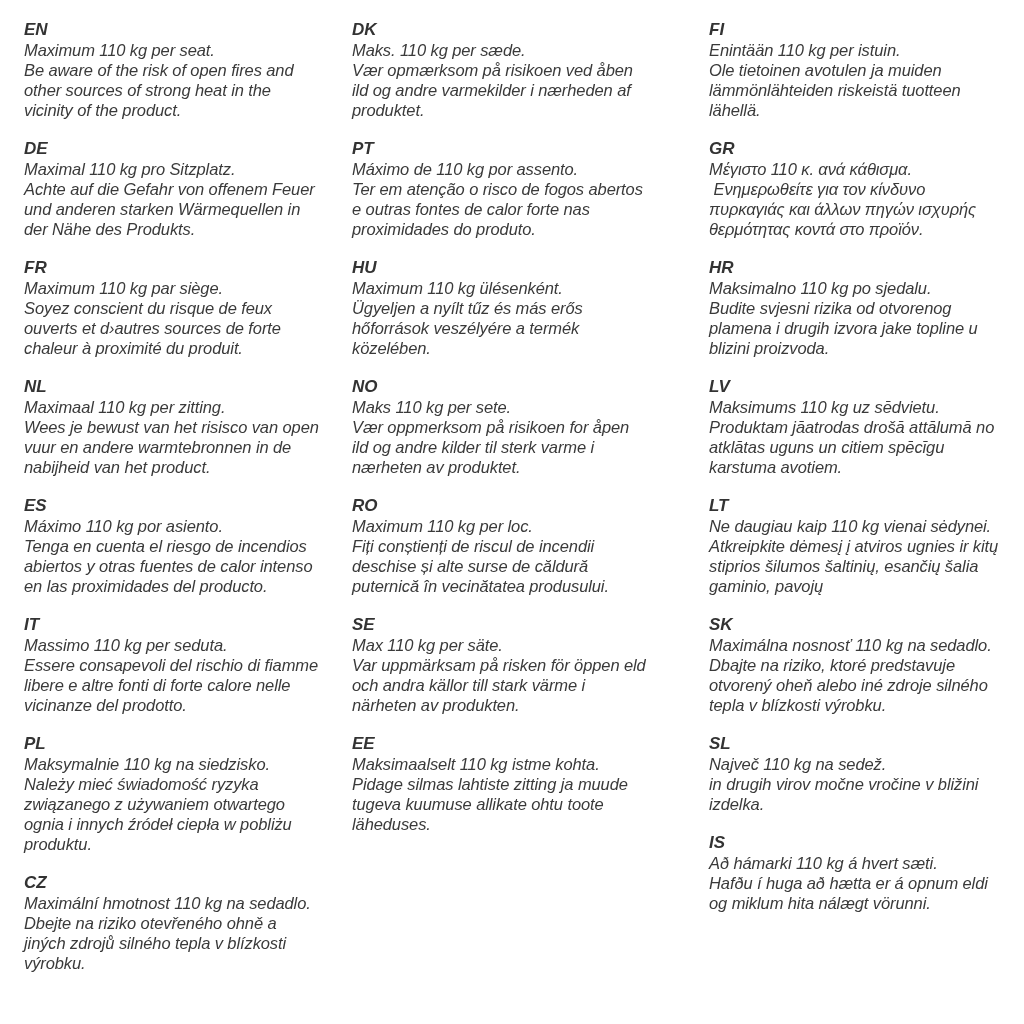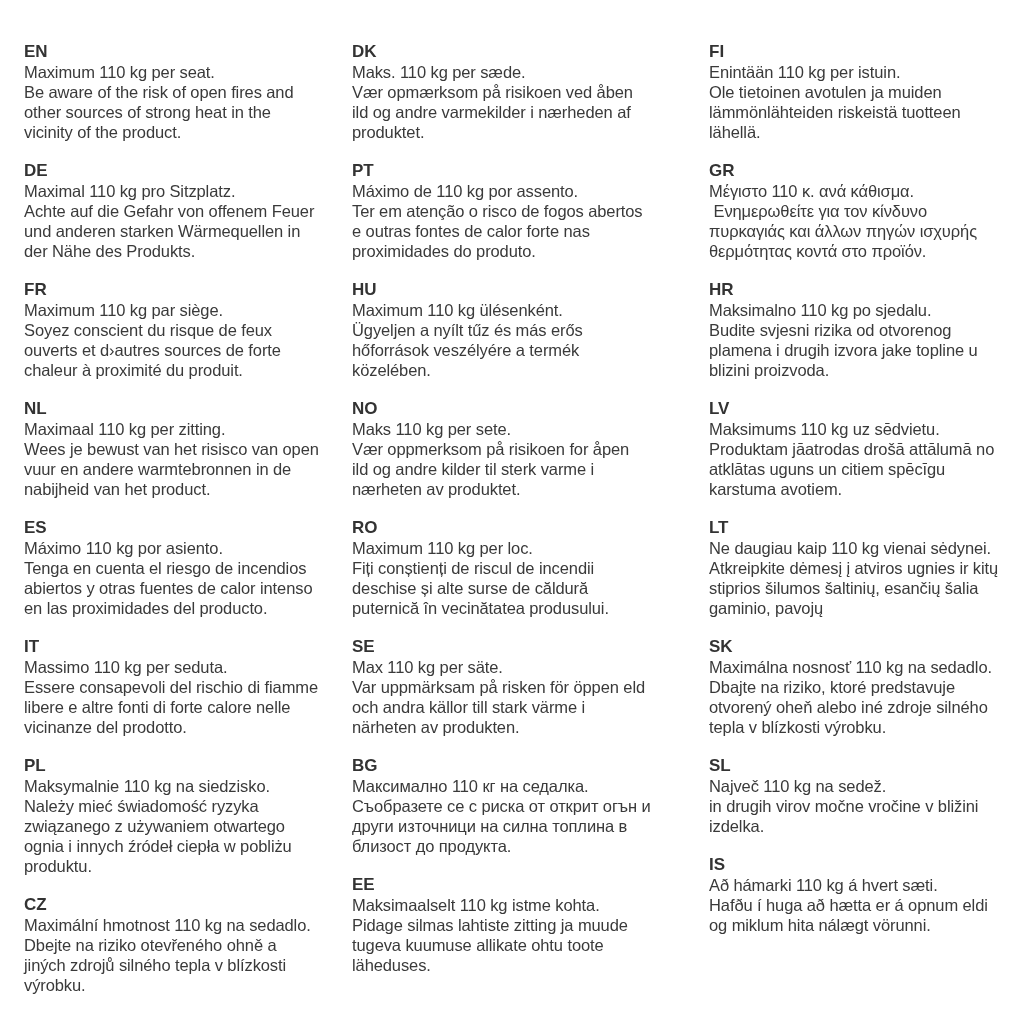--- a/index.html
+++ b/index.html
@@ -11,22 +11,23 @@
     position: relative;
     width: 1024px;
     height: 1024px;
     background: #ffffff;
     font-family: "Liberation Sans", sans-serif;
     color: #3a3a3a;
     overflow: hidden;
   }
   .col {
     position: absolute;
-    top: 42px;
+    top: 20px;
     width: 332px;
+    font-style: italic;
   }
   .col-0 { left: 24px; }
   .col-1 { left: 352px; }
   .col-2 { left: 681px; margin-left: 28px; }
   .lang-section {
     margin: 0 0 19px 0;
   }
   .lang-code {
     font-size: 17px;
     line-height: 20px;
@@ -141,27 +142,20 @@
         <div class="warning-line">puternică în vecinătatea produsului.</div>
       </section>
       <section class="lang-section">
         <div class="lang-code">SE</div>
         <div class="warning-line">Max 110 kg per säte.</div>
         <div class="warning-line">Var uppmärksam på risken för öppen eld</div>
         <div class="warning-line">och andra källor till stark värme i</div>
         <div class="warning-line">närheten av produkten.</div>
       </section>
       <section class="lang-section">
-        <div class="lang-code">BG</div>
-        <div class="warning-line">Максимално 110 кг на седалка.</div>
-        <div class="warning-line">Съобразете се с риска от открит огън и</div>
-        <div class="warning-line">други източници на силна топлина в</div>
-        <div class="warning-line">близост до продукта.</div>
-      </section>
-      <section class="lang-section">
         <div class="lang-code">EE</div>
         <div class="warning-line">Maksimaalselt 110 kg istme kohta.</div>
         <div class="warning-line">Pidage silmas lahtiste zitting ja muude</div>
         <div class="warning-line">tugeva kuumuse allikate ohtu toote</div>
         <div class="warning-line">läheduses.</div>
       </section>
     </div>
   <div class="col col-2" id="col-2">
       <section class="lang-section">
         <div class="lang-code">FI</div>

